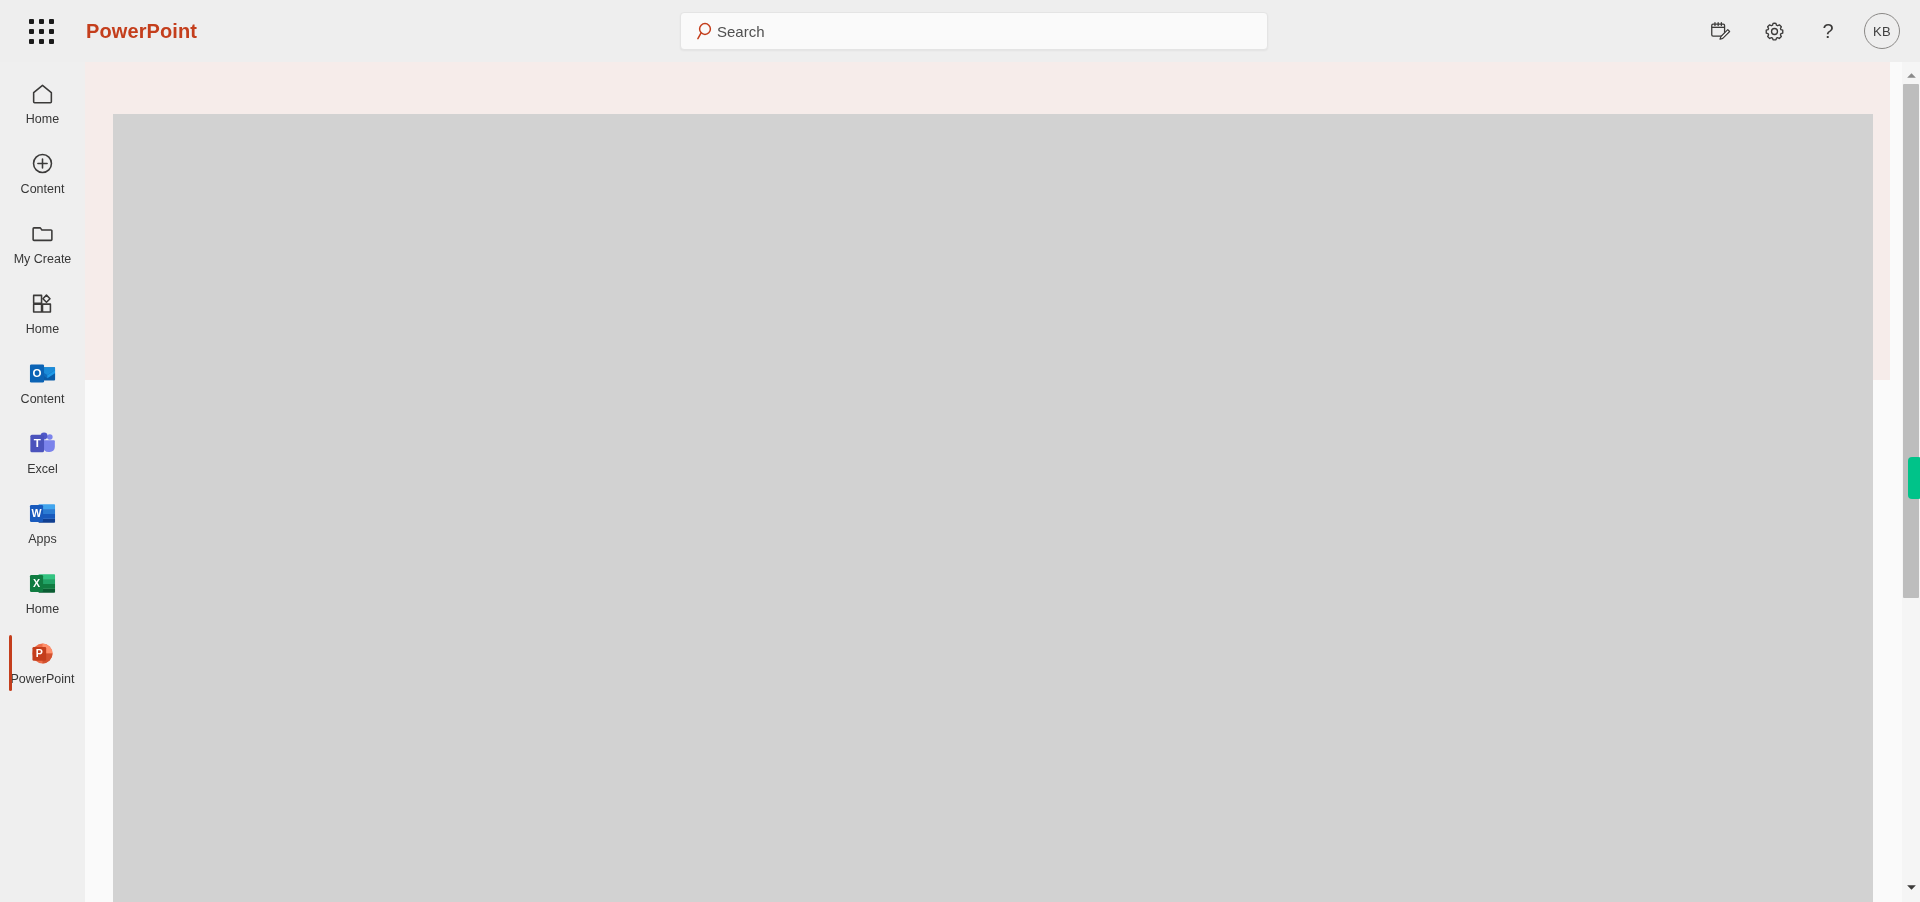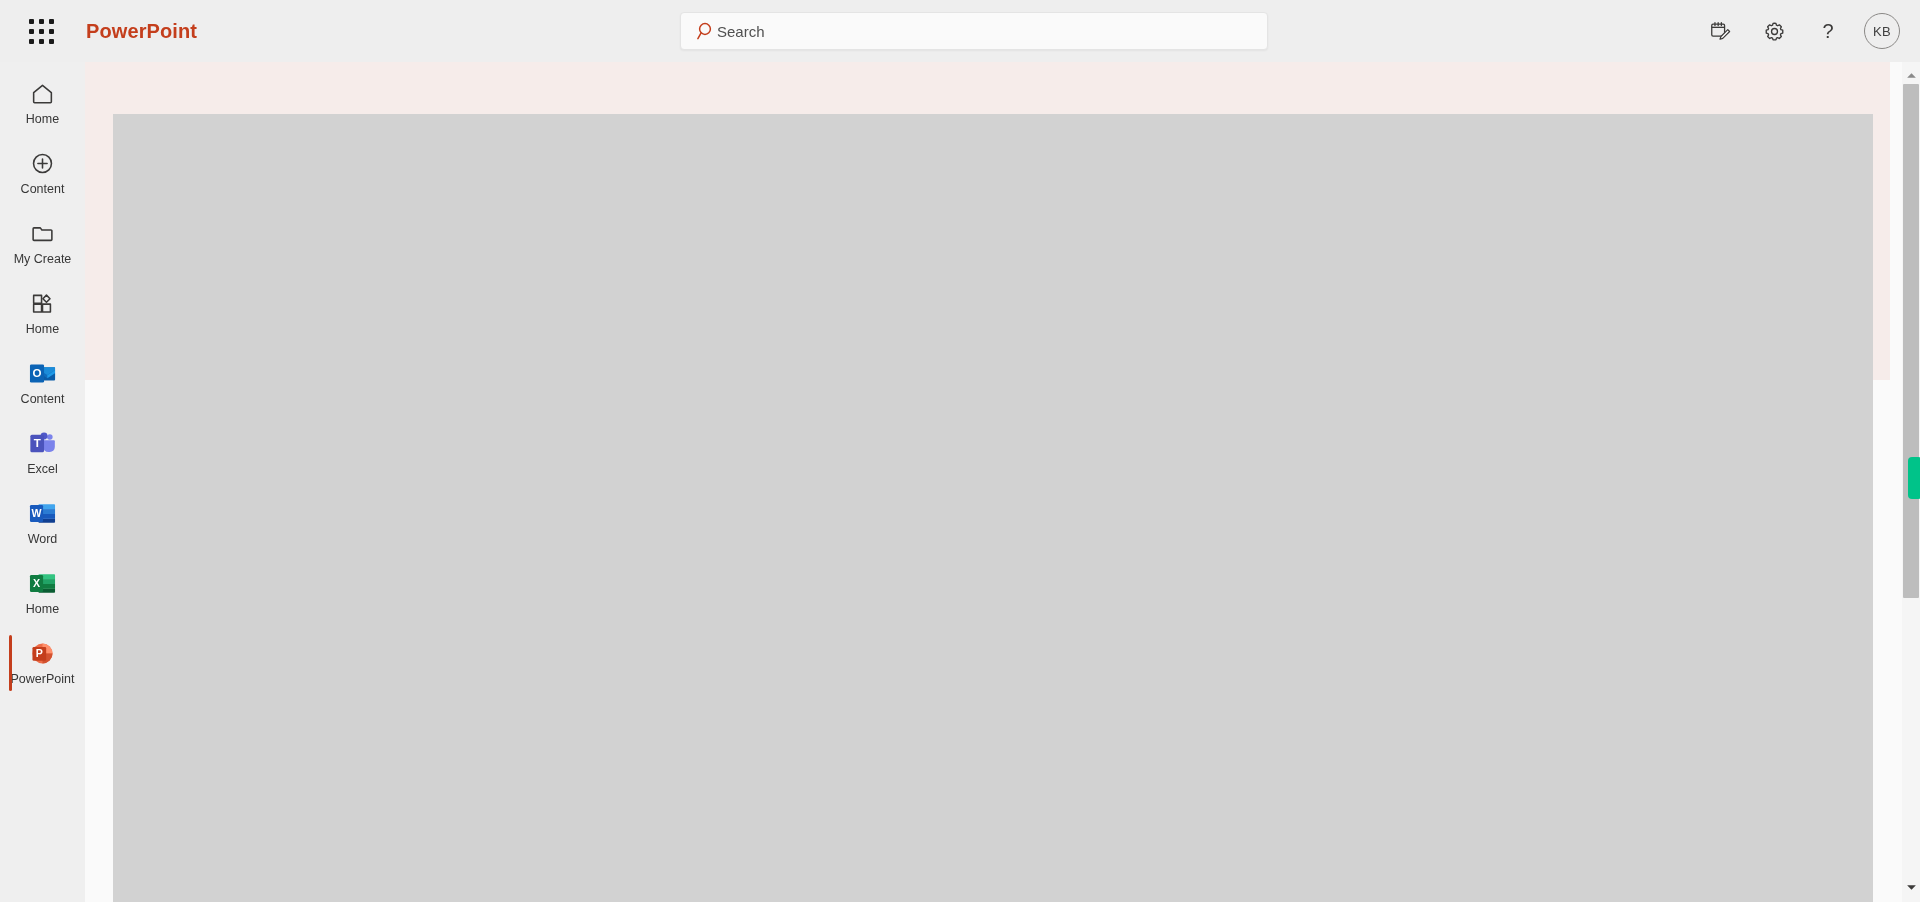--- a/index.html
+++ b/index.html
@@ -371,21 +371,21 @@
     <span class="glyph">
       <svg viewBox="0 0 28 28" width="27" height="27">
         <path d="M10 4.4h16.2a.8.8 0 0 1 .8.8v4.2H10z" fill="#41a5ee"></path>
         <path d="M10 9.4h17v5.1H10z" fill="#2b7cd3"></path>
         <path d="M10 14.5h17v5.1H10z" fill="#185abd"></path>
         <path d="M10 19.6h17v3.2a.8.8 0 0 1-.8.8H10z" fill="#103f91"></path>
         <rect x="1" y="5.2" width="13.6" height="17.6" rx="1.4" fill="#185abd"></rect>
         <text x="7.8" y="17.4" text-anchor="middle" font-family="Liberation Sans, sans-serif" font-size="11" font-weight="bold" fill="#ffffff">W</text>
       </svg>
     </span>
-    <span class="rail-label">Word</span>
+    <span class="rail-label">Apps</span>
   </div>
 
   <div class="rail-item">
     <span class="glyph">
       <svg viewBox="0 0 28 28" width="27" height="27">
         <path d="M10 4.4h16.2a.8.8 0 0 1 .8.8v4.2H10z" fill="#33c481"></path>
         <path d="M10 9.4h17v5.1H10z" fill="#21a366"></path>
         <path d="M10 14.5h17v5.1H10z" fill="#107c41"></path>
         <path d="M10 19.6h17v3.2a.8.8 0 0 1-.8.8H10z" fill="#0b5d33"></path>
         <rect x="1" y="5.2" width="13.6" height="17.6" rx="1.4" fill="#107c41"></rect>

